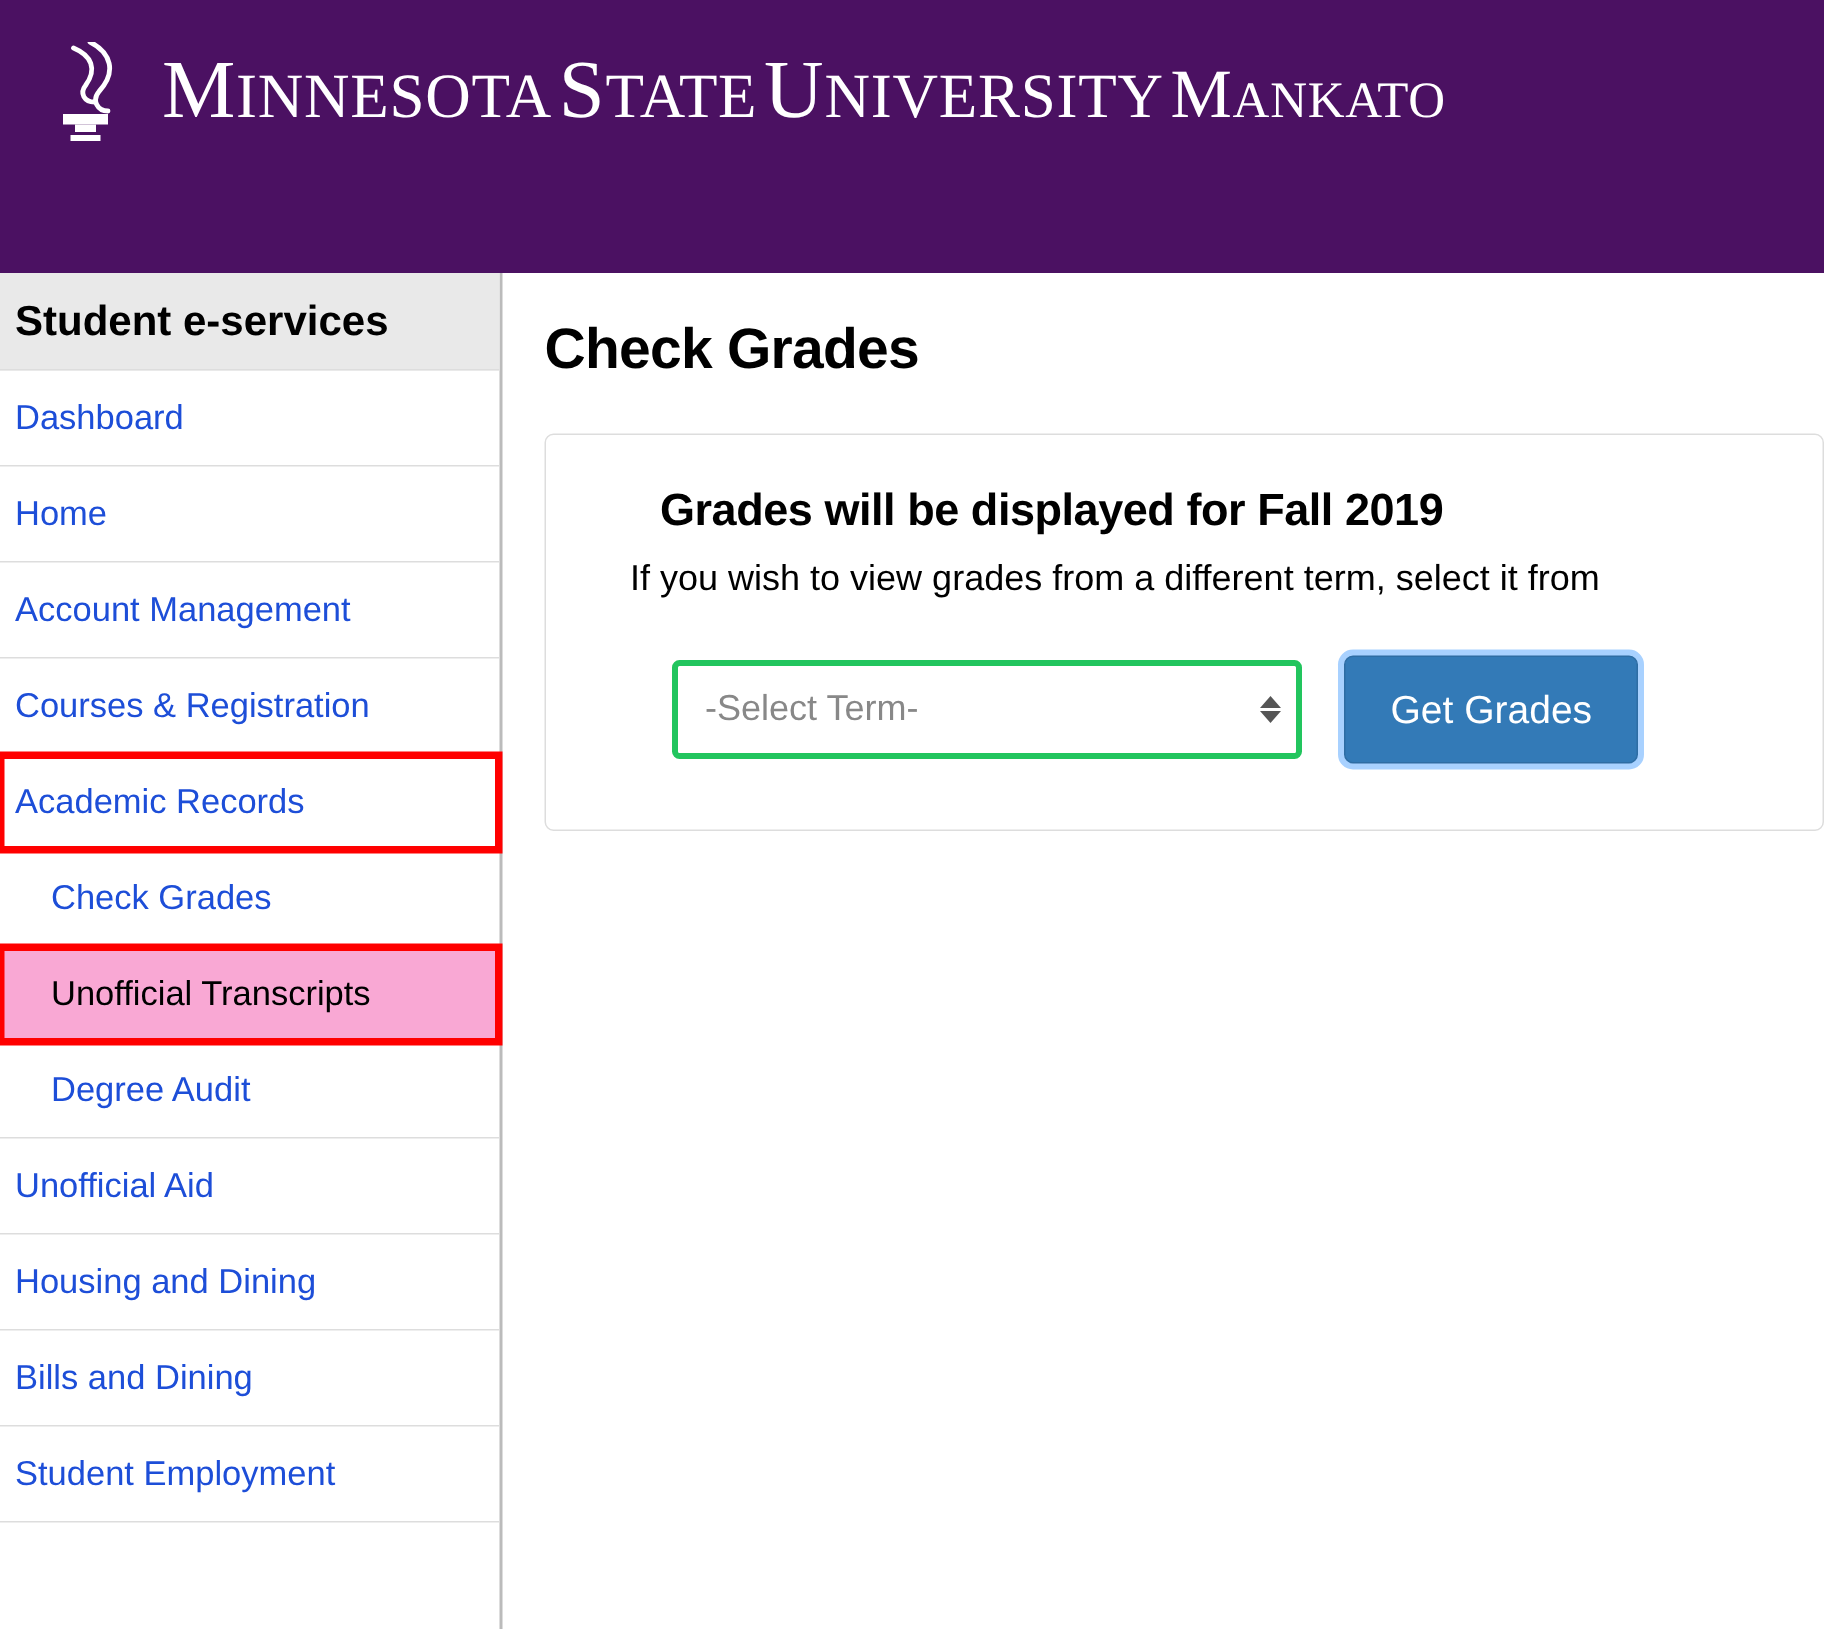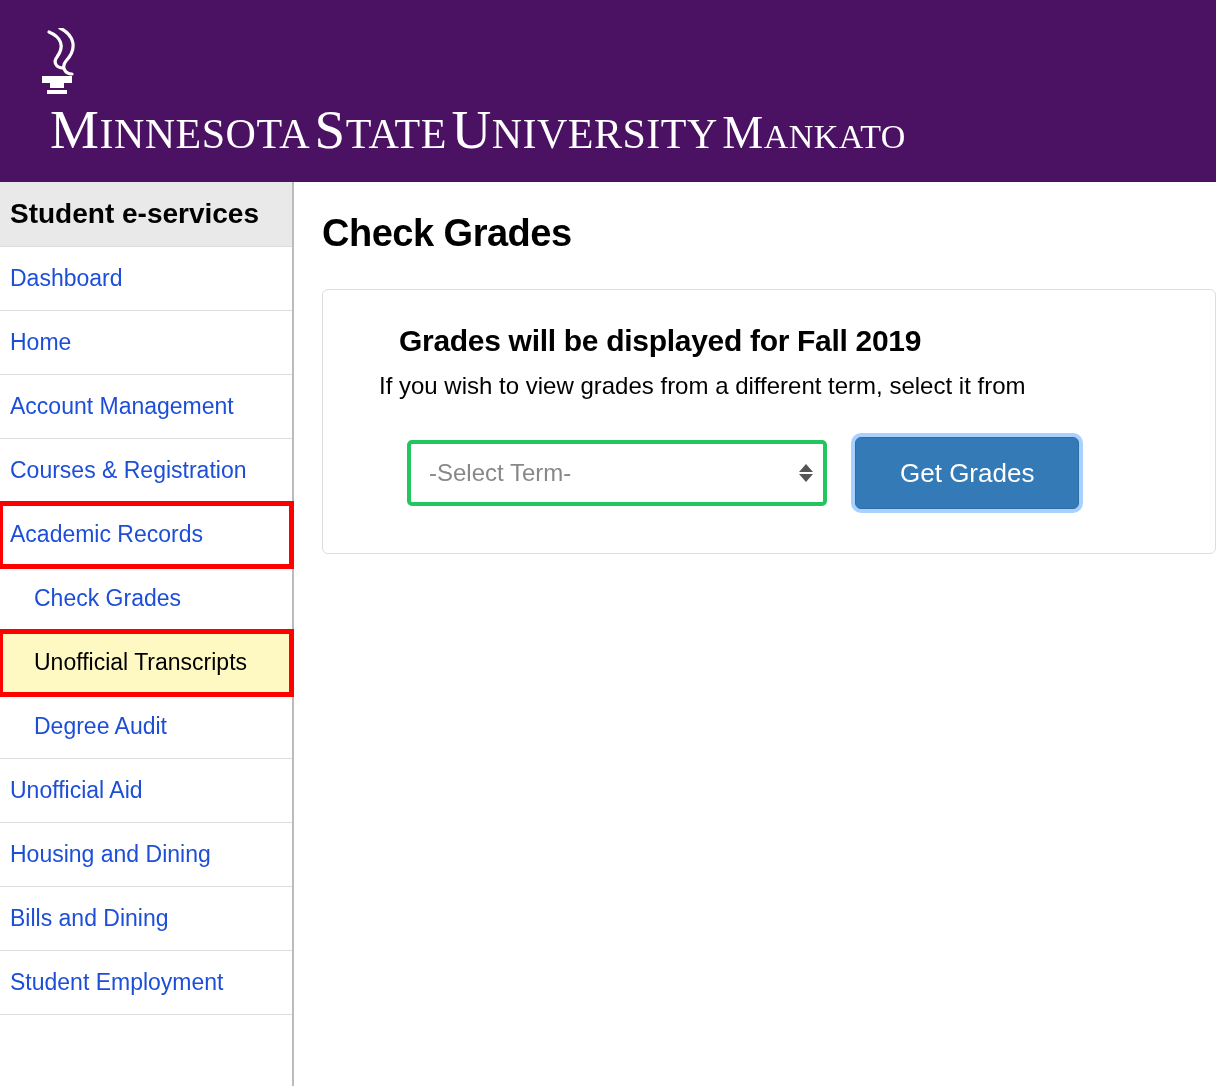--- a/index.html
+++ b/index.html
@@ -1,35 +1,35 @@
 <!DOCTYPE html>
 <html><head>
   <meta charset="utf-8">
   <style>
     * { box-sizing: border-box; margin: 0; padding: 0; }
     body { font-family: "Helvetica Neue", Helvetica, Arial, sans-serif; width: 1216px; height: 1086px; background: #fff; overflow: hidden; }
 
-    .banner { width: 1216px; height: 182px; background: #4b1162; display: flex; align-items: flex-start; padding-top: 28px; padding-left: 28px; flex-direction: column; }
+    .banner { width: 1216px; height: 182px; background: #4b1162; display: flex; align-items: flex-start; padding-top: 28px; padding-left: 28px; }
     .banner svg { flex-shrink: 0; }
     .banner-text { margin-left: 22px; color: #fff; white-space: nowrap; font-family: "Trajan Pro", "Times New Roman", Georgia, serif; font-weight: 400; letter-spacing: 0.5px; }
     .banner-text .w-caps { font-variant: small-caps; }
     .banner-text .big { font-size: 55px; }
     .banner-text .mid { font-size: 46px; }
 
     .layout { display: flex; width: 1216px; height: calc(1086px - 182px); }
 
-    .sidebar { width: 294px; flex-shrink: 0; border-right: 2px solid #bbb; background: #fff; }
+    .sidebar { width: 335px; flex-shrink: 0; border-right: 2px solid #bbb; background: #fff; }
     .sidebar-title { background: #e9e9e9; font-size: 28px; font-weight: 700; padding: 16px 10px; border-bottom: 1px solid #ddd; }
     .sidebar a, .sidebar .nav-item {
       display: block; padding: 18px 10px; font-size: 23px; text-decoration: none;
       color: #1d4ed8; border-bottom: 1px solid #ddd; cursor: pointer;
     }
     .sidebar .sub { padding-left: 34px; }
     .sidebar .highlight-red { outline: 5px solid #ff0000; outline-offset: -3px; position: relative; z-index: 1; }
-    .sidebar .selected { background: #fef9c3; color: #000; }
+    .sidebar .selected { background: #f9a8d4; color: #000; }
 
     .main { flex: 1; padding: 30px 0 0 28px; overflow: hidden; }
     .page-title { font-size: 38px; font-weight: 800; margin-bottom: 34px; letter-spacing: -0.5px; }
 
     .panel { border: 1px solid #ddd; border-radius: 6px; padding: 34px 34px 44px 56px; width: 100%; }
     .panel h2 { font-size: 30px; font-weight: 700; margin-bottom: 14px; letter-spacing: -0.3px; margin-left: 20px; }
     .panel p { font-size: 24px; margin-bottom: 37px; white-space: nowrap; }
 
     .form-row { display: flex; align-items: center; gap: 28px; padding-left: 28px; }
     .select-wrap { position: relative; width: 420px; height: 66px; }
@@ -39,21 +39,21 @@
       display: flex; align-items: center; cursor: pointer;
     }
     .select-carets {
       position: absolute; right: 14px; top: 50%; transform: translateY(-50%);
       display: flex; flex-direction: column; gap: 2px; pointer-events: none;
     }
     .caret-up { width: 0; height: 0; border-left: 7px solid transparent; border-right: 7px solid transparent; border-bottom: 8px solid #555; }
     .caret-down { width: 0; height: 0; border-left: 7px solid transparent; border-right: 7px solid transparent; border-top: 8px solid #555; }
 
     .btn {
-      height: 72px; padding: 0 44px; font-size: 26px; color: #fff; background: #337ab7;
+      height: 72px; padding: 0 30px; font-size: 26px; color: #fff; background: #337ab7;
       border: 1px solid #2e6da4; border-radius: 6px; cursor: pointer;
       box-shadow: 0 0 0 4px #a8d1ff; display: flex; align-items: center;
     }
   </style>
 </head>
 <body>
 
 <div class="banner">
   <svg width="58" height="70" viewBox="0 0 58 70">
     <g fill="none" stroke="#fff" stroke-width="3.2" stroke-linecap="round">

